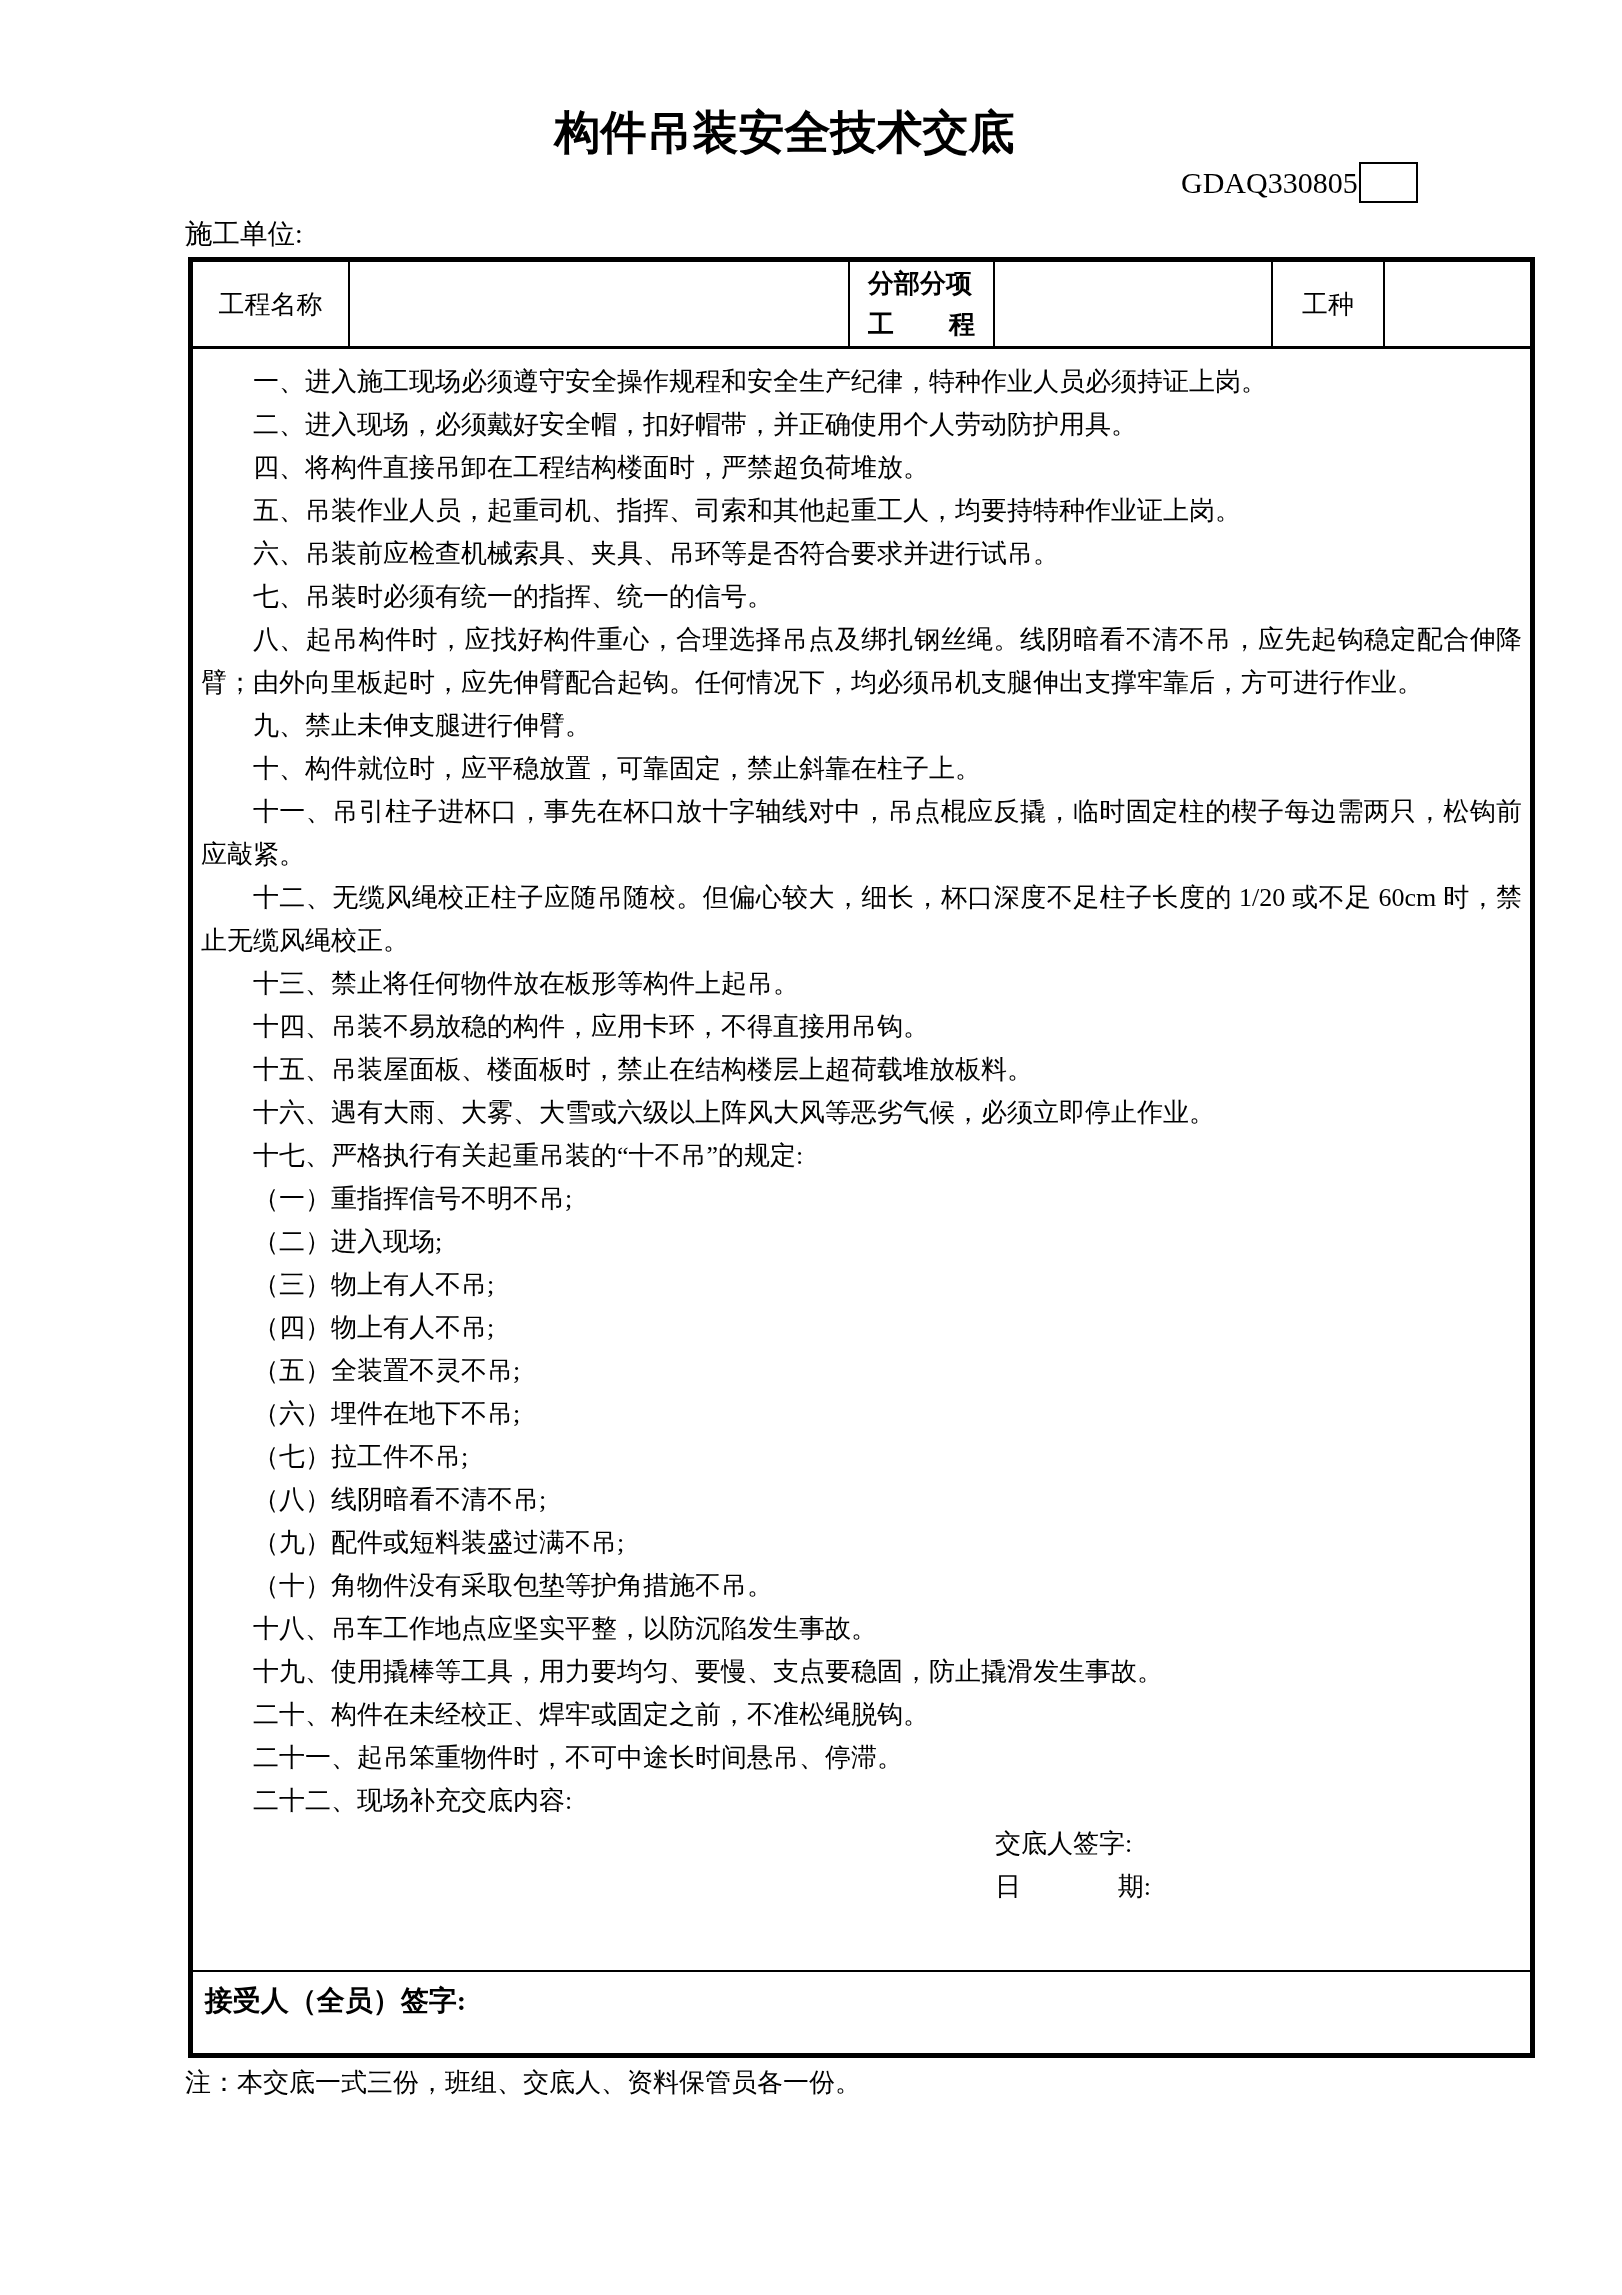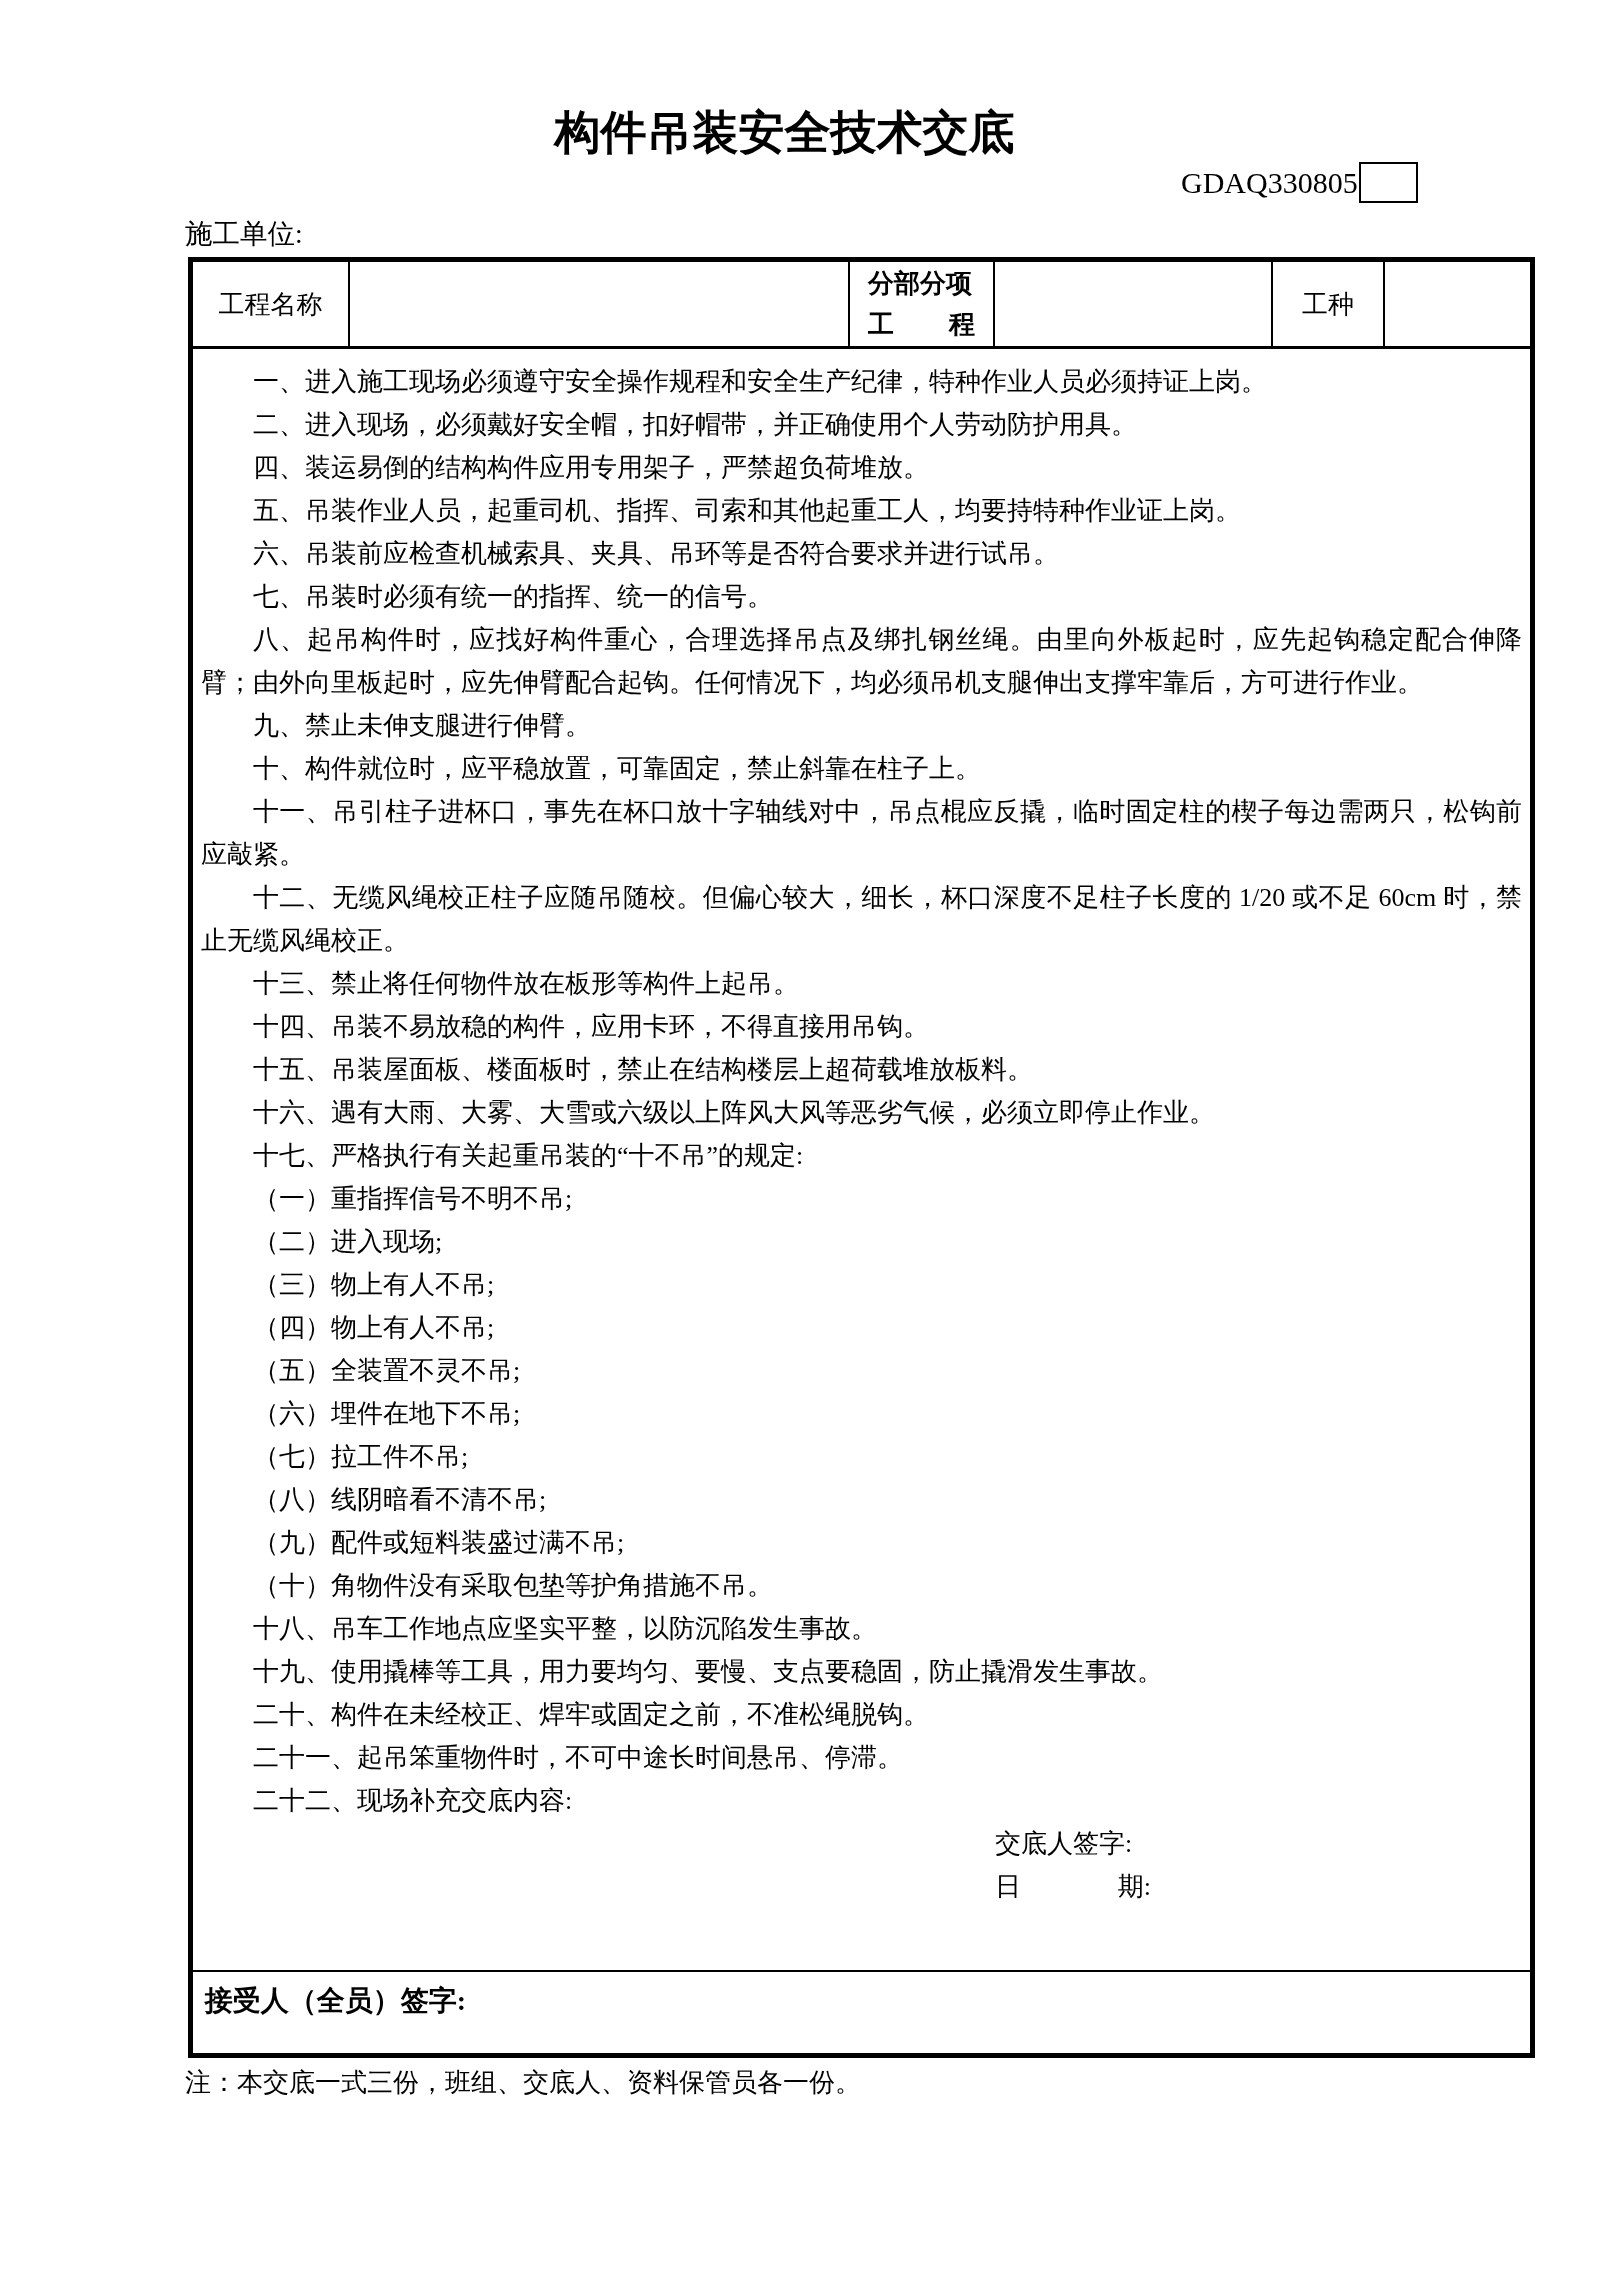--- a/index.html
+++ b/index.html
@@ -69,25 +69,25 @@
     <div class="hc">
       <span>工种</span>
     </div>
 
     <div class="hc last"></div>
 
     <div class="bigcell">
       <div>
           <p class="item">一、进入施工现场必须遵守安全操作规程和安全生产纪律，特种作业人员必须持证上岗。</p>
           <p class="item">二、进入现场，必须戴好安全帽，扣好帽带，并正确使用个人劳动防护用具。</p>
-          <p class="item">四、装运易倒的结构构件应用专用架子，严禁超负荷堆放。</p>
+          <p class="item">四、将构件直接吊卸在工程结构楼面时，严禁超负荷堆放。</p>
           <p class="item">五、吊装作业人员，起重司机、指挥、司索和其他起重工人，均要持特种作业证上岗。</p>
           <p class="item">六、吊装前应检查机械索具、夹具、吊环等是否符合要求并进行试吊。</p>
           <p class="item">七、吊装时必须有统一的指挥、统一的信号。</p>
-          <p class="item">八、起吊构件时，应找好构件重心，合理选择吊点及绑扎钢丝绳。由里向外板起时，应先起钩稳定配合伸降臂；由外向里板起时，应先伸臂配合起钩。任何情况下，均必须吊机支腿伸出支撑牢靠后，方可进行作业。</p>
+          <p class="item">八、起吊构件时，应找好构件重心，合理选择吊点及绑扎钢丝绳。线阴暗看不清不吊，应先起钩稳定配合伸降臂；由外向里板起时，应先伸臂配合起钩。任何情况下，均必须吊机支腿伸出支撑牢靠后，方可进行作业。</p>
           <p class="item">九、禁止未伸支腿进行伸臂。</p>
           <p class="item">十、构件就位时，应平稳放置，可靠固定，禁止斜靠在柱子上。</p>
           <p class="item">十一、吊引柱子进杯口，事先在杯口放十字轴线对中，吊点棍应反撬，临时固定柱的楔子每边需两只，松钩前应敲紧。</p>
           <p class="item">十二、无缆风绳校正柱子应随吊随校。但偏心较大，细长，杯口深度不足柱子长度的 1/20 或不足 60cm 时，禁止无缆风绳校正。</p>
           <p class="item">十三、禁止将任何物件放在板形等构件上起吊。</p>
           <p class="item">十四、吊装不易放稳的构件，应用卡环，不得直接用吊钩。</p>
           <p class="item">十五、吊装屋面板、楼面板时，禁止在结构楼层上超荷载堆放板料。</p>
           <p class="item">十六、遇有大雨、大雾、大雪或六级以上阵风大风等恶劣气候，必须立即停止作业。</p>
           <p class="item">十七、严格执行有关起重吊装的“十不吊”的规定:</p>
           <p class="item">（一）重指挥信号不明不吊;</p>

